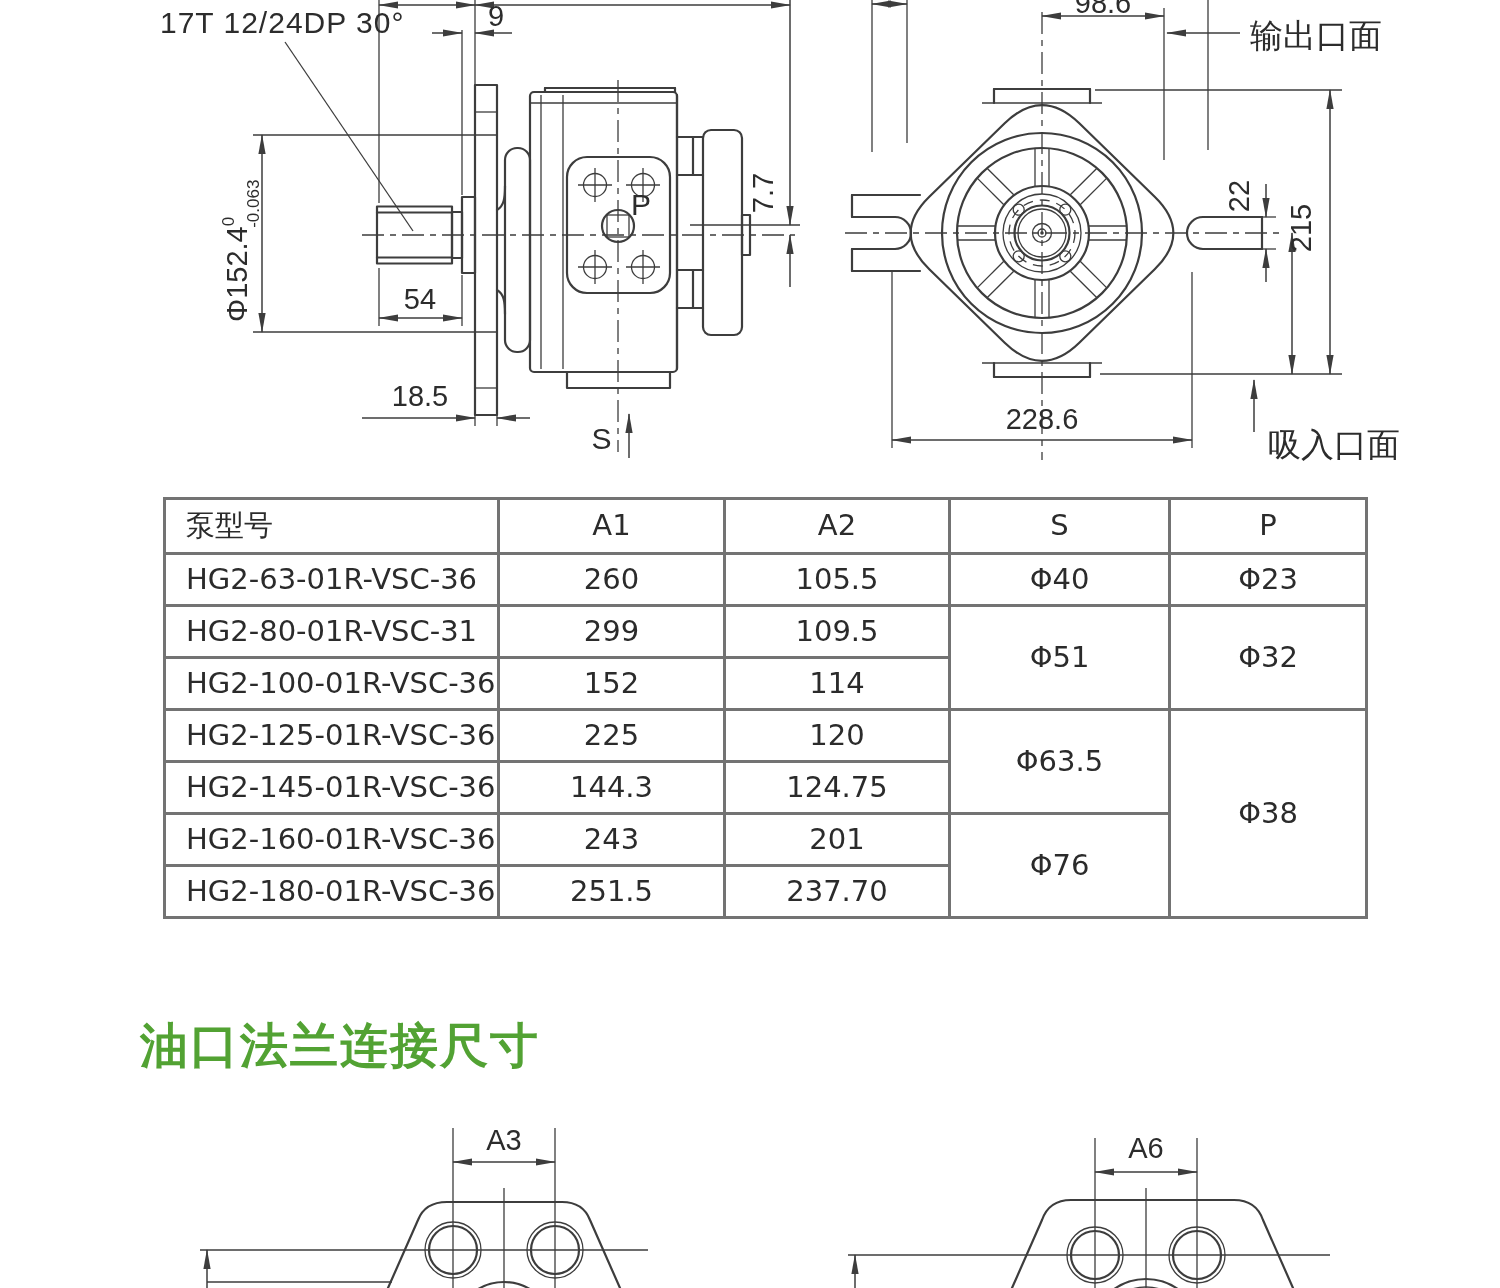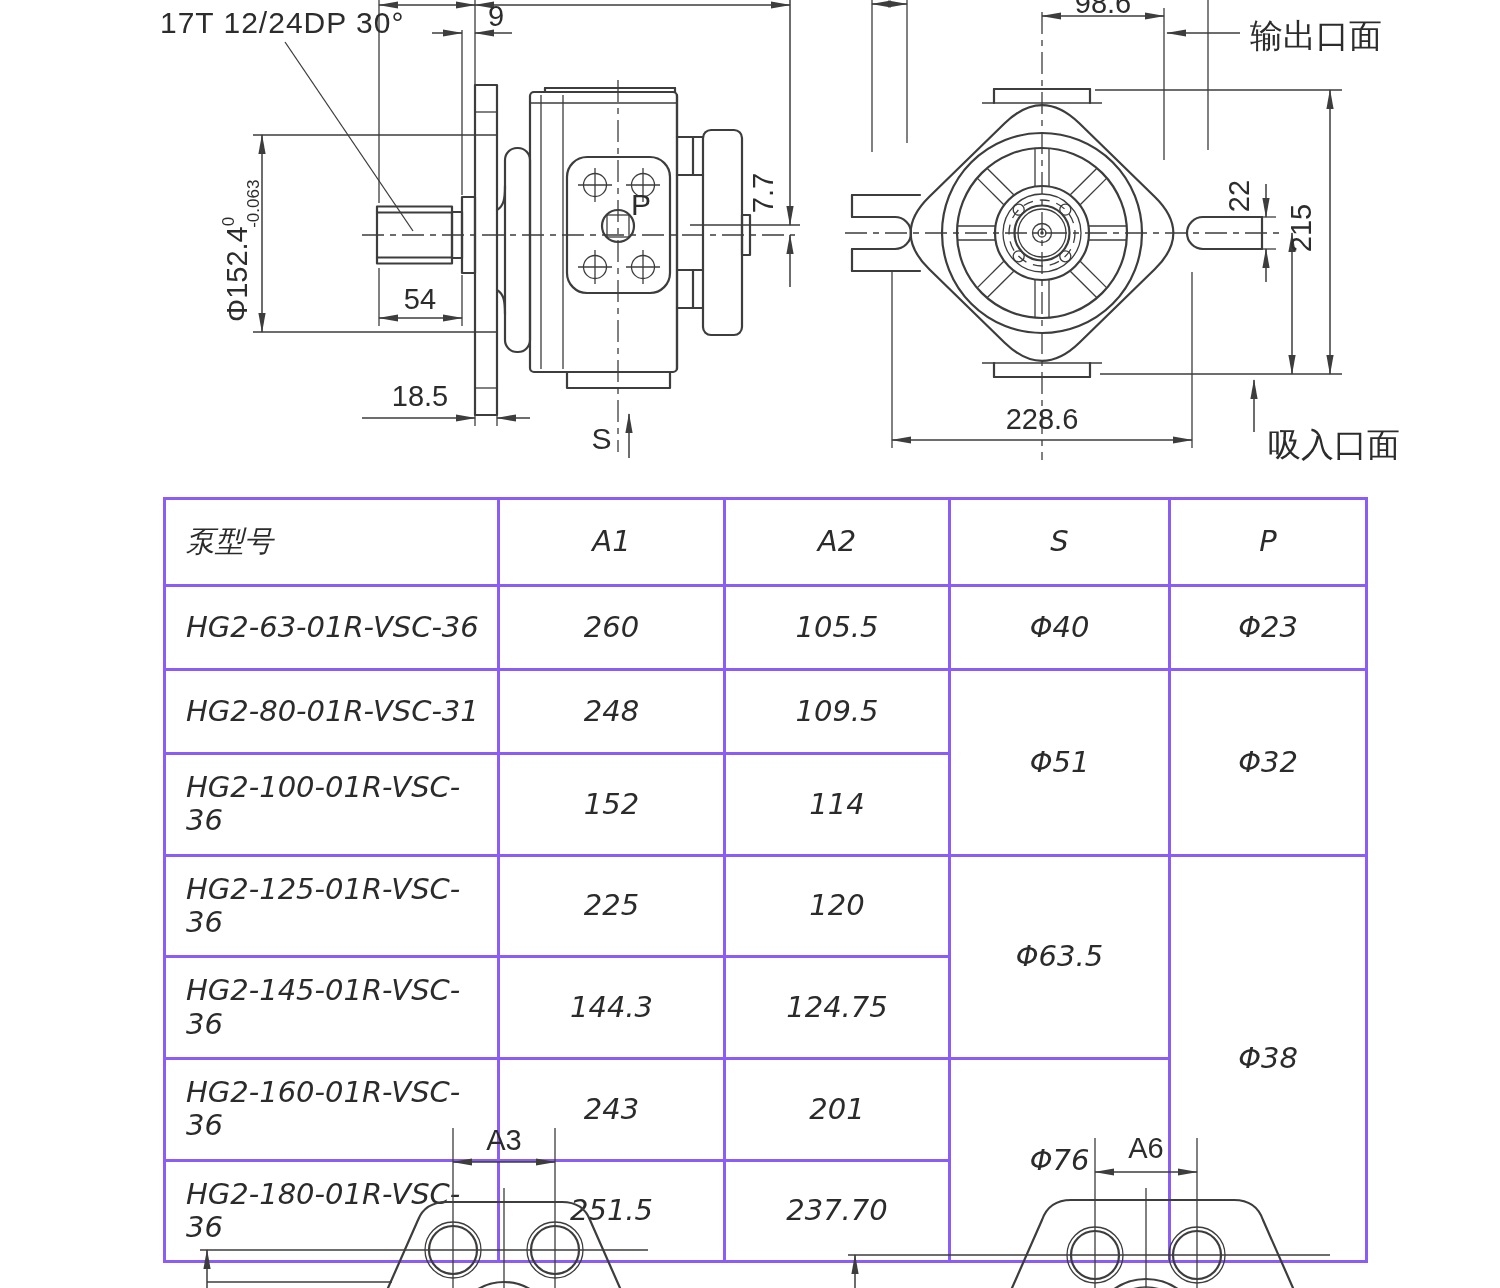--- a/index.html
+++ b/index.html
@@ -11,22 +11,22 @@
   .th{stroke:#3d3d3d;stroke-width:1.3;fill:none;}
   .dm{stroke:#3d3d3d;stroke-width:1.5;fill:none;}
   .cl{stroke:#3d3d3d;stroke-width:1.3;fill:none;stroke-dasharray:22 6 6 6;}
   .dashc{stroke-dasharray:10 7;}
   .dt{font-size:29px;}
   .sm{font-size:17px;}
   .zh{font-size:33px;}
   .note{font-size:30px;letter-spacing:1px;}
   table.dim-table{position:absolute;left:163px;top:497px;width:1202px;border-collapse:collapse;
         table-layout:fixed;}
-  .dim-table th,.dim-table td{border:3px solid #8b5cf6;font-weight:400;font-size:29px;color:#2b2b2b;
-        text-align:center;padding:16px;line-height:1.15;font-style:italic;}
+  .dim-table th,.dim-table td{border:3px solid #737373;font-weight:400;font-size:29px;color:#2b2b2b;
+        text-align:center;padding:0;line-height:1.15;}
   .dim-table th{height:52px;}
   .dim-table td{height:49px;}
   .dim-table .lft{text-align:left;padding-left:20px;}
   .section-title{position:absolute;left:140px;top:1014px;font-size:48px;font-weight:700;
         color:#52a233;letter-spacing:2px;}
 </style>
 </head>
 <body>
 
 <div class="sheet">
@@ -282,21 +282,21 @@
     </tr>
     <tr>
       <td class="lft">HG2-63-01R-VSC-36</td>
       <td>260</td>
       <td>105.5</td>
       <td>Φ40</td>
       <td>Φ23</td>
     </tr>
     <tr>
       <td class="lft">HG2-80-01R-VSC-31</td>
-      <td>248</td>
+      <td>299</td>
       <td>109.5</td>
       <td rowspan="2">Φ51</td>
       <td rowspan="2">Φ32</td>
     </tr>
     <tr>
       <td class="lft">HG2-100-01R-VSC-36</td>
       <td>152</td>
       <td>114</td>
     </tr>
     <tr>
@@ -318,20 +318,21 @@
       <td rowspan="2">Φ76</td>
     </tr>
     <tr>
       <td class="lft">HG2-180-01R-VSC-36</td>
       <td>251.5</td>
       <td>237.70</td>
     </tr>
   </tbody>
     </table>
 
+  <div class="section-title">油口法兰连接尺寸</div>
 
   <svg style="top:1100px" width="1500" height="188" viewBox="0 1100 1500 188">
     <defs>
       <marker id="arr2" orient="auto-start-reverse" markerUnits="userSpaceOnUse" markerWidth="22" markerHeight="9" refX="21" refY="4.5" viewBox="0 0 22 9">
         <path d="M22,4.5 L2,0.9 L2,8.1 Z" fill="#3d3d3d"></path>
       </marker>
     </defs>
 
     <g>
       <path class="o" d="M388,1288 L418,1220 Q425,1202 447,1202 L562,1202 Q583,1202 590,1220 L620,1288"></path>

